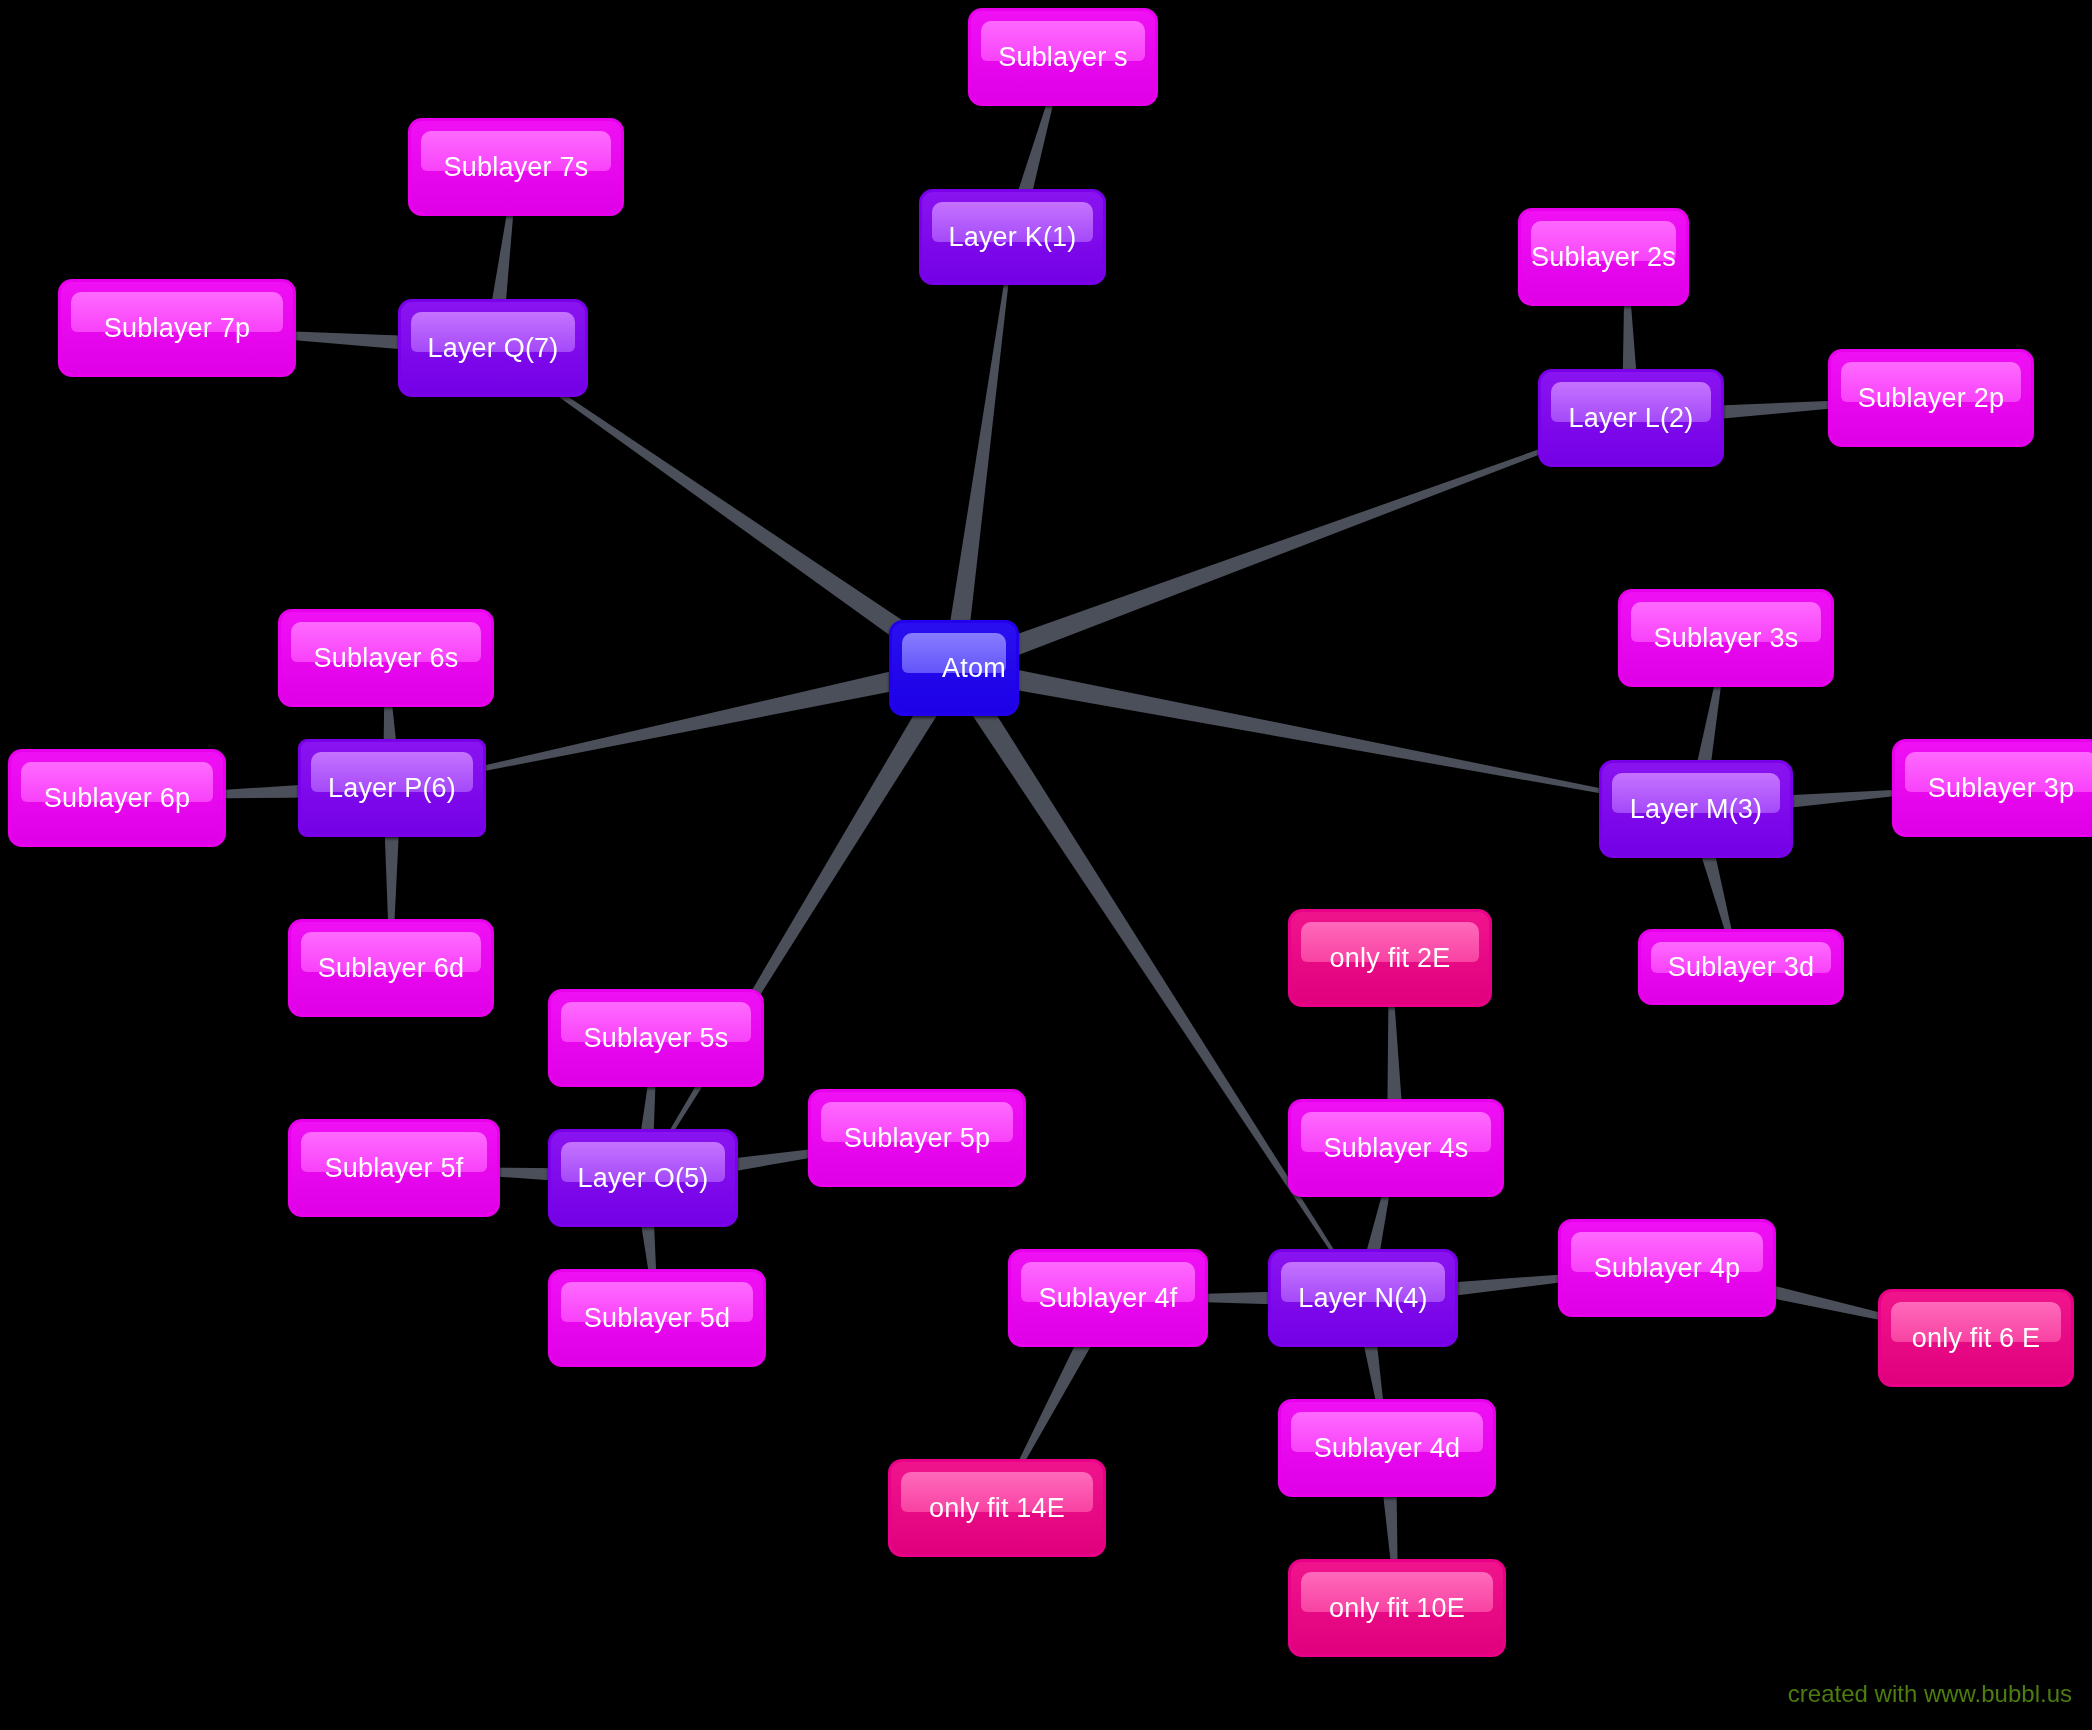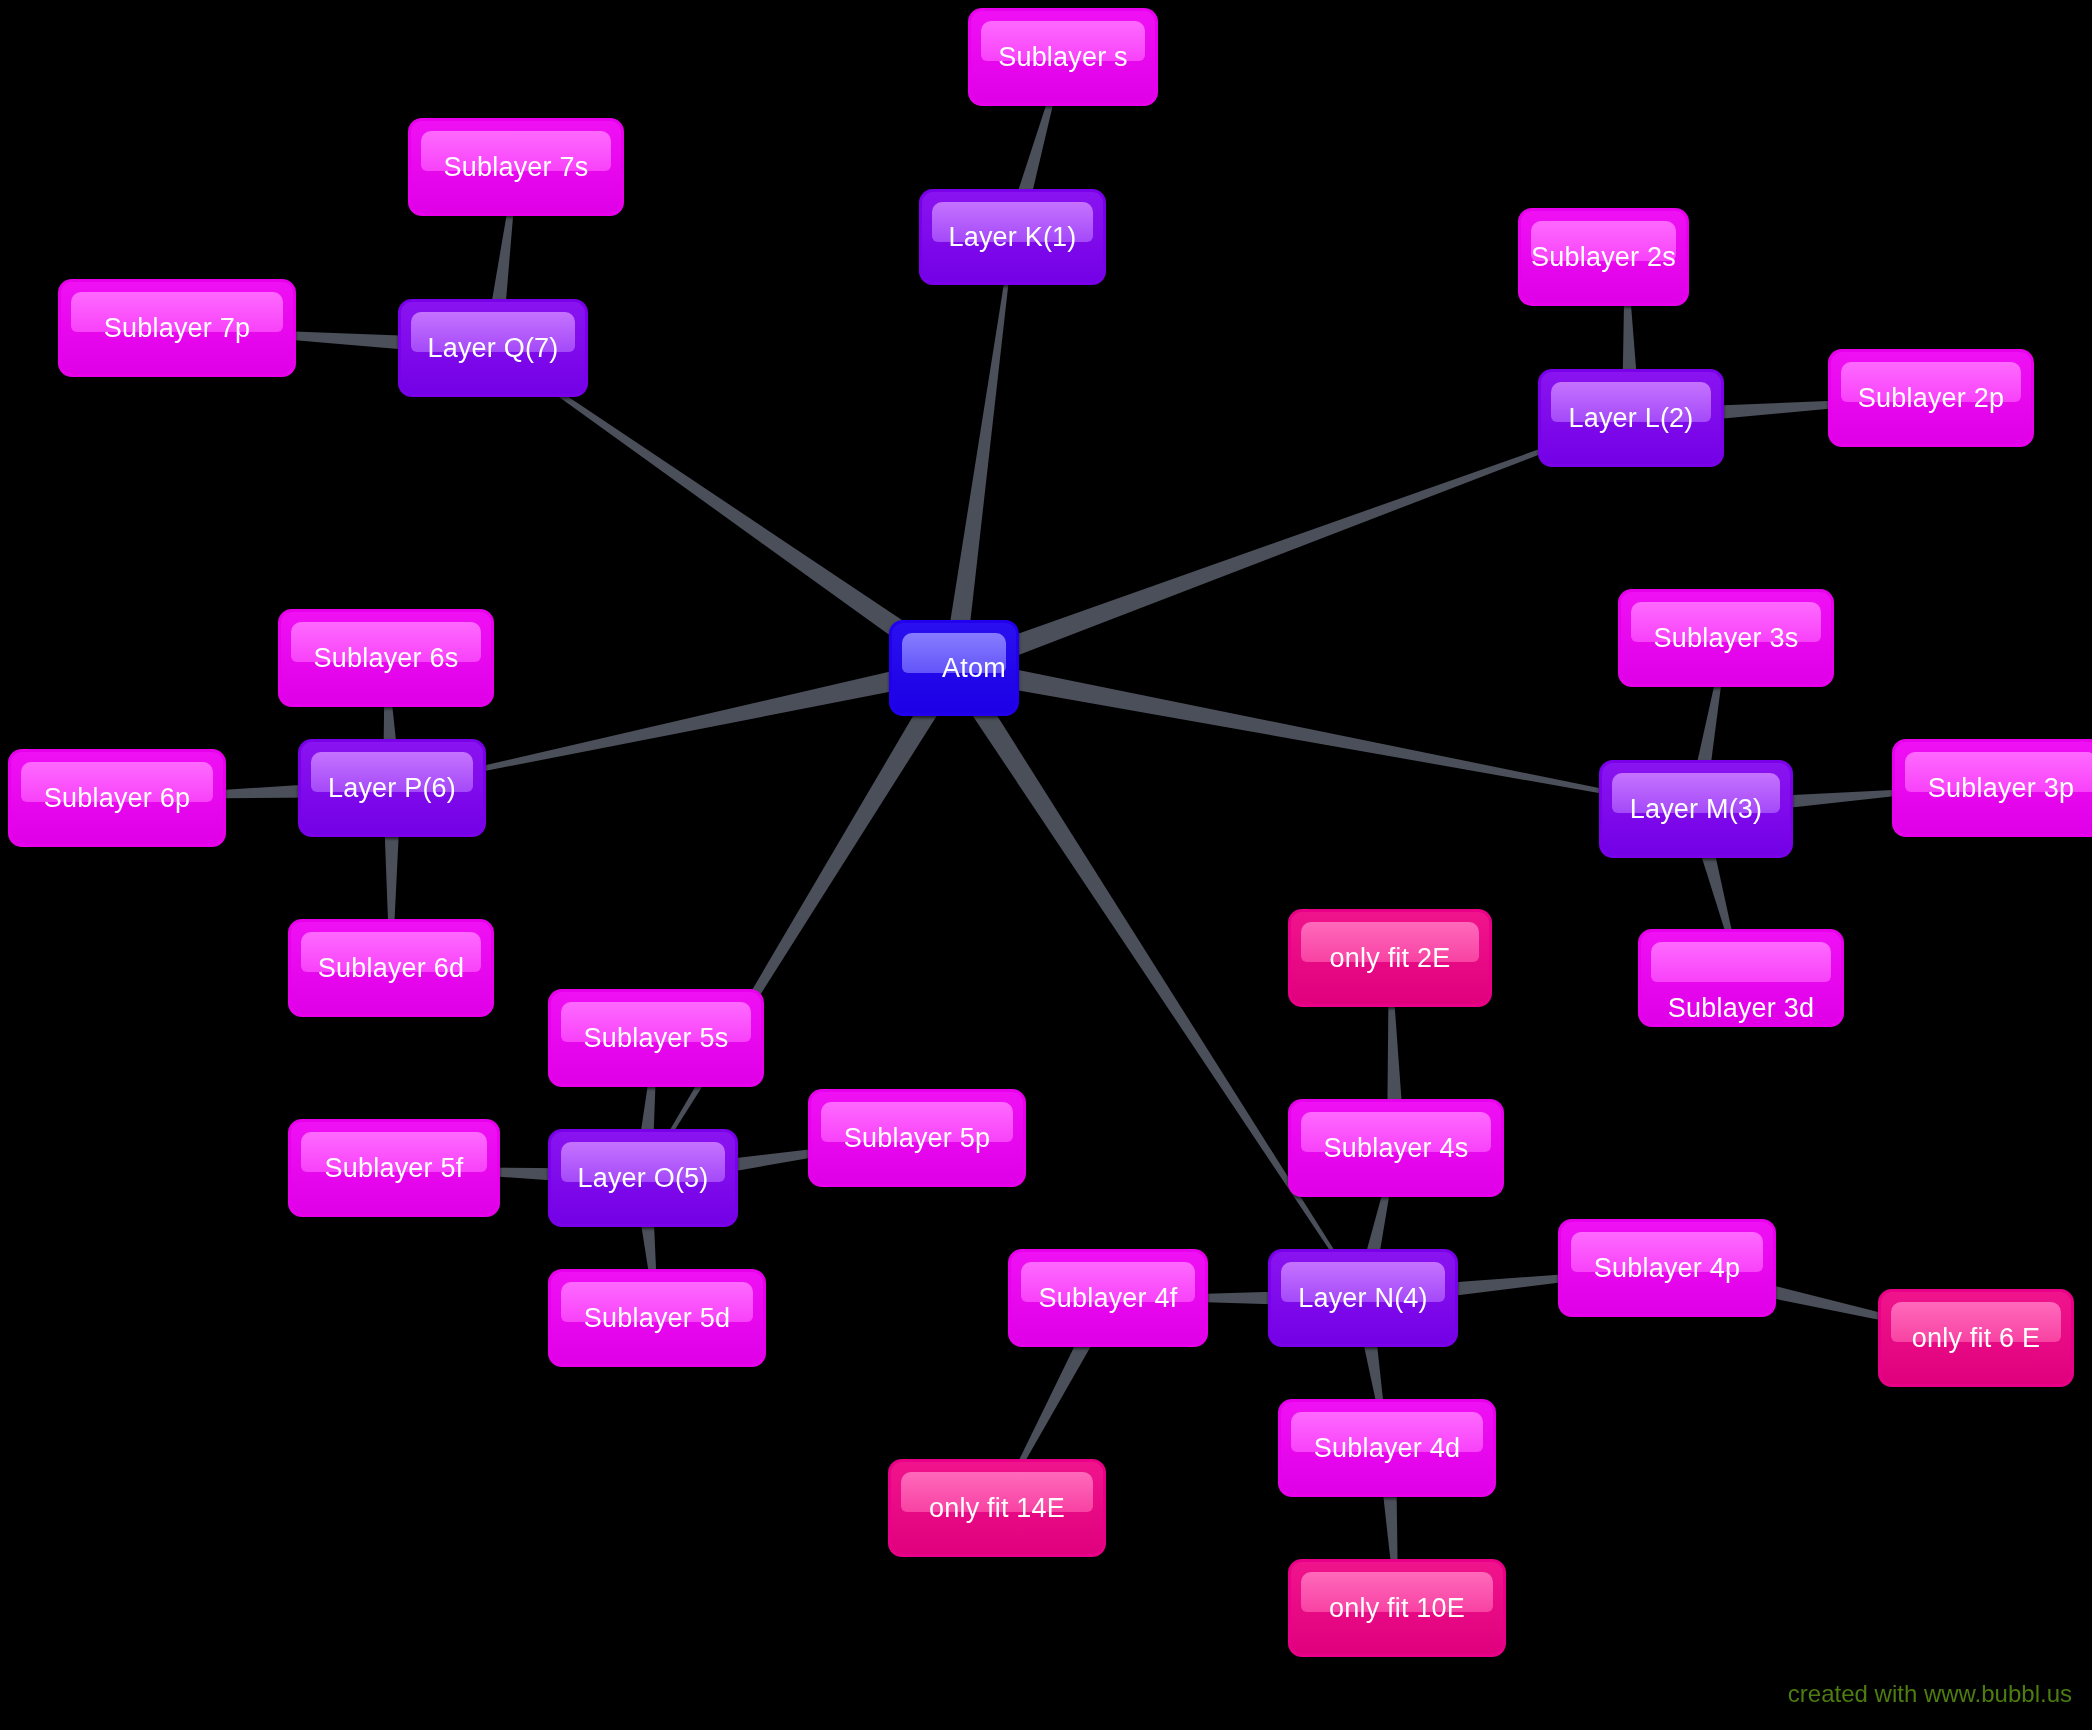--- a/index.html
+++ b/index.html
@@ -79,21 +79,21 @@
     </div>
     <div class="node n-layer" style="left: 1599px; top: 760px; width: 194px; height: 98px;">
       <span>Layer M(3)</span>
     </div>
     <div class="node n-sub" style="left: 1618px; top: 589px; width: 216px; height: 98px;">
       <span>Sublayer 3s</span>
     </div>
     <div class="node n-sub" style="left: 1848px; top: 739px; width: 218px; height: 98px; margin-left: 44px;">
       <span>Sublayer 3p</span>
     </div>
-    <div class="node n-sub" style="left: 1638px; top: 929px; width: 206px; height: 98px; align-items: flex-end;">
+    <div class="node n-sub" style="left: 1638px; top: 929px; width: 206px; height: 76px;">
       <span>Sublayer 3d</span>
     </div>
     <div class="node n-layer" style="left: 1268px; top: 1249px; width: 190px; height: 98px;">
       <span>Layer N(4)</span>
     </div>
     <div class="node n-sub" style="left: 1288px; top: 1099px; width: 216px; height: 98px;">
       <span>Sublayer 4s</span>
     </div>
     <div class="node n-sub" style="left: 1558px; top: 1219px; width: 218px; height: 98px;">
       <span>Sublayer 4p</span>
@@ -124,21 +124,21 @@
     </div>
     <div class="node n-sub" style="left: 808px; top: 1089px; width: 218px; height: 98px;">
       <span>Sublayer 5p</span>
     </div>
     <div class="node n-sub" style="left: 288px; top: 1119px; width: 212px; height: 98px;">
       <span>Sublayer 5f</span>
     </div>
     <div class="node n-sub" style="left: 548px; top: 1269px; width: 218px; height: 98px;">
       <span>Sublayer 5d</span>
     </div>
-    <div class="node n-layer" style="left: 298px; top: 739px; width: 188px; height: 98px;">
+    <div class="node n-layer" style="left: 298px; top: 739px; width: 188px; height: 98px; border-radius: 9px;">
       <span>Layer P(6)</span>
     </div>
     <div class="node n-sub" style="left: 278px; top: 609px; width: 216px; height: 98px;">
       <span>Sublayer 6s</span>
     </div>
     <div class="node n-sub" style="left: 8px; top: 749px; width: 218px; height: 98px;">
       <span>Sublayer 6p</span>
     </div>
     <div class="node n-sub" style="left: 288px; top: 919px; width: 206px; height: 98px;">
       <span>Sublayer 6d</span>

